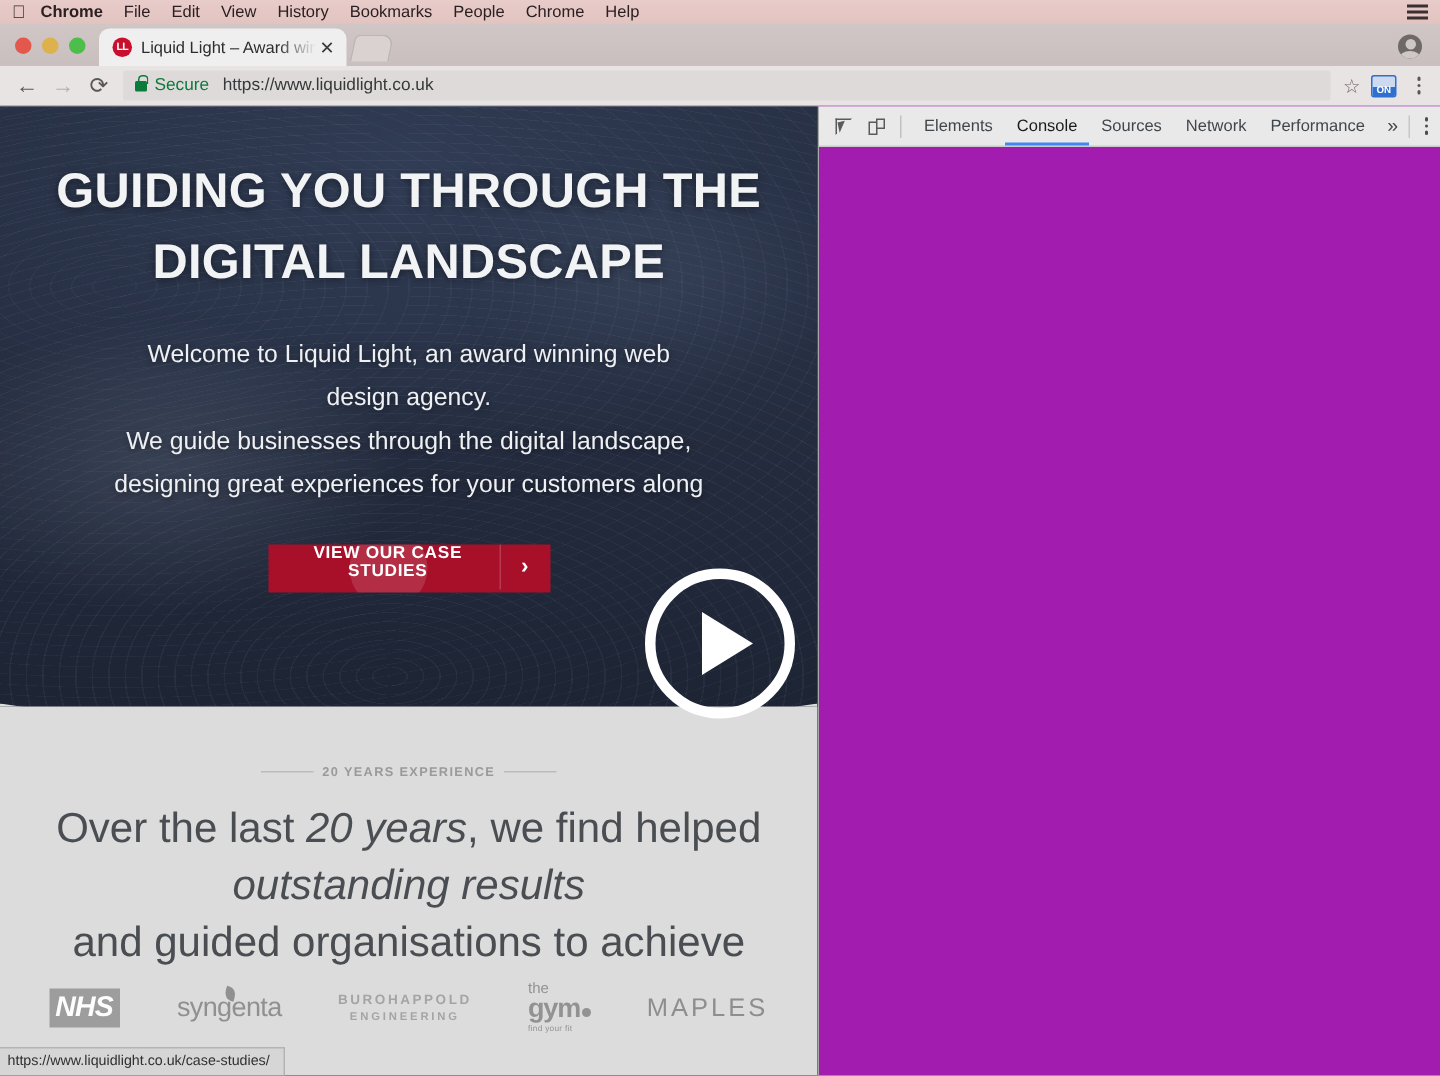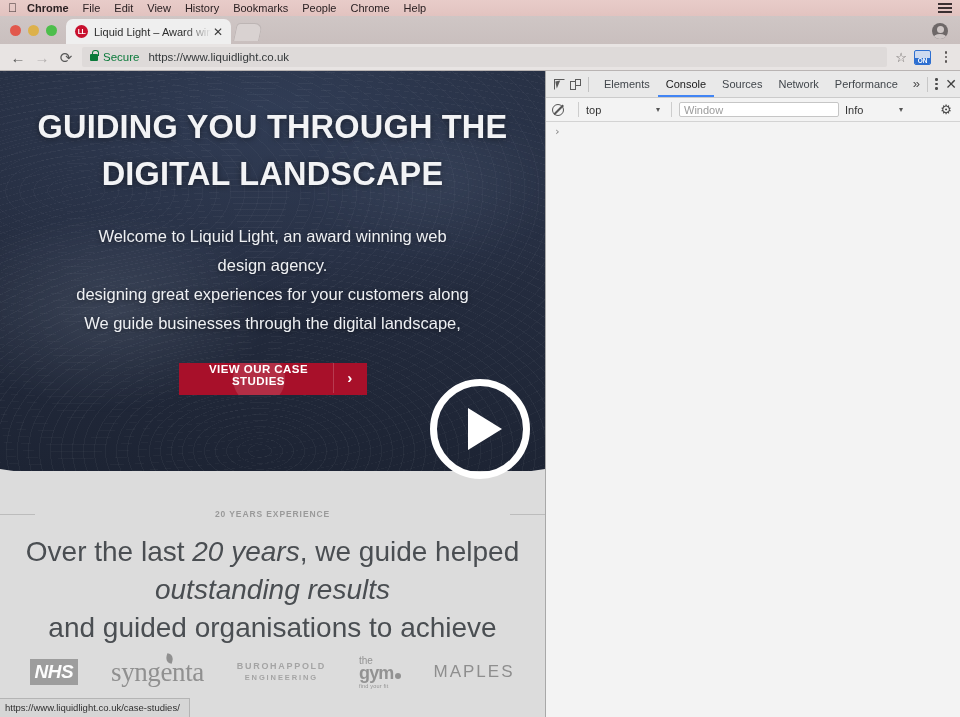--- a/index.html
+++ b/index.html
@@ -247,21 +247,21 @@
     border-bottom: 21px solid transparent;
   }
 
   
   #stats-section {
     position: relative; height: 246px;
     background: #dcdcdc; text-align: center;
     padding-top: 38px;
   }
   #eyebrow {
-    display: flex; align-items: center; justify-content: space-between; gap: 6px;
+    display: flex; align-items: center; justify-content: center; gap: 6px;
     color: #9a9a9a; font-size: 8.5px; font-weight: bold; letter-spacing: 0.9px;
   }
   #eyebrow .rule { width: 35px; height: 1px; background: #bcbcbc; display: block; }
   #stats-headline {
     margin-top: 14px;
     color: #4a4e52; font-size: 28px; line-height: 38px;
     padding: 0 18px; font-weight: normal;
   }
   #stats-headline em { font-style: italic; }
 
@@ -269,22 +269,22 @@
     position: absolute; left: 0; bottom: 28px; width: 545px;
     display: flex; align-items: center; justify-content: space-around;
     padding: 0 14px; opacity: 0.95;
   }
   .logo-nhs {
     background: #9a9a9a; color: #fff; font-weight: bold; font-style: italic;
     font-size: 19px; letter-spacing: -0.5px; padding: 2px 5px 2px 4px;
     font-family: "Liberation Sans", sans-serif;
   }
   .logo-syngenta {
-    color: #8c8c8c; font-size: 27px; letter-spacing: -0.4px;
-    position: relative; font-family: Liberation Serif, serif;
+    color: #8c8c8c; font-size: 18px; letter-spacing: -0.4px;
+    position: relative; font-family: Liberation Sans, sans-serif;
   }
   .logo-syngenta .leaf {
     position: absolute; right: 31px; top: -3px;
     width: 7px; height: 9px; border-radius: 0 70% 0 70%;
     background: #8c8c8c; transform: rotate(16deg);
   }
   .logo-burohappold {
     color: #a2a2a2; font-size: 9px; font-weight: bold; letter-spacing: 1.7px;
     line-height: 11px; text-align: center;
   }
@@ -309,21 +309,21 @@
     font-size: 9.5px; color: #2f2f2f;
     padding: 3px 9px 3px 5px; line-height: 12px;
     white-space: nowrap;
   }
 
   
   #devtools {
     width: 415px; height: 646px;
     background: #a21caf;
     border-left: 1px solid #a8a8a8;
-    display: flex; flex-direction: column;
+    display: flex; flex-direction: row;
   }
   #dt-tabbar {
     height: 27px; background: #e9e9e9;
     border-bottom: 1px solid #cbcbcb;
     display: flex; align-items: center; padding-left: 5px;
   }
   .dt-tool-icon { width: 22px; display: flex; align-items: center; justify-content: center; }
   .icon-inspect {
     width: 11px; height: 11px; position: relative;
     border: 1.5px solid #5a5a5a; border-right-color: transparent; border-bottom-color: transparent;
@@ -469,22 +469,22 @@
         <div class="mountain-haze2"></div>
 
         <div id="hero-inner">
           <div id="hero-title">
             <div>GUIDING YOU THROUGH THE</div>
             <div>DIGITAL LANDSCAPE</div>
           </div>
           <div id="hero-paragraph">
             <div>Welcome to Liquid Light, an award winning web</div>
             <div>design agency.</div>
+            <div>We guide businesses through the digital landscape,</div>
             <div>designing great experiences for your customers along</div>
-            <div>We guide businesses through the digital landscape,</div>
           </div>
           <div id="hero-cta-wrap">
             <div id="hero-cta">
               <span class="ripple"></span>
               <span id="cta-label">VIEW OUR CASE STUDIES</span>
               <span id="cta-chevron">›</span>
             </div>
           </div>
         </div>
 
@@ -497,21 +497,21 @@
         <span class="tri"></span>
       </div>
 
       <div id="stats-section">
         <div id="eyebrow">
           <span class="rule"></span>
           <span>20 YEARS EXPERIENCE</span>
           <span class="rule"></span>
         </div>
         <div id="stats-headline">
-          <div><span>Over the last </span><em>20 years</em><span>, we guide helped</span></div>
+          <div><span>Over the last </span><em>20 years</em><span>, we find helped</span></div>
           <div><em>outstanding results</em></div>
           <div>and guided organisations to achieve</div>
         </div>
 
         <div id="logo-row">
           <span class="logo-nhs">NHS</span>
           <span class="logo-syngenta">
             <span class="leaf"></span>
             <span>syngenta</span>
           </span>

